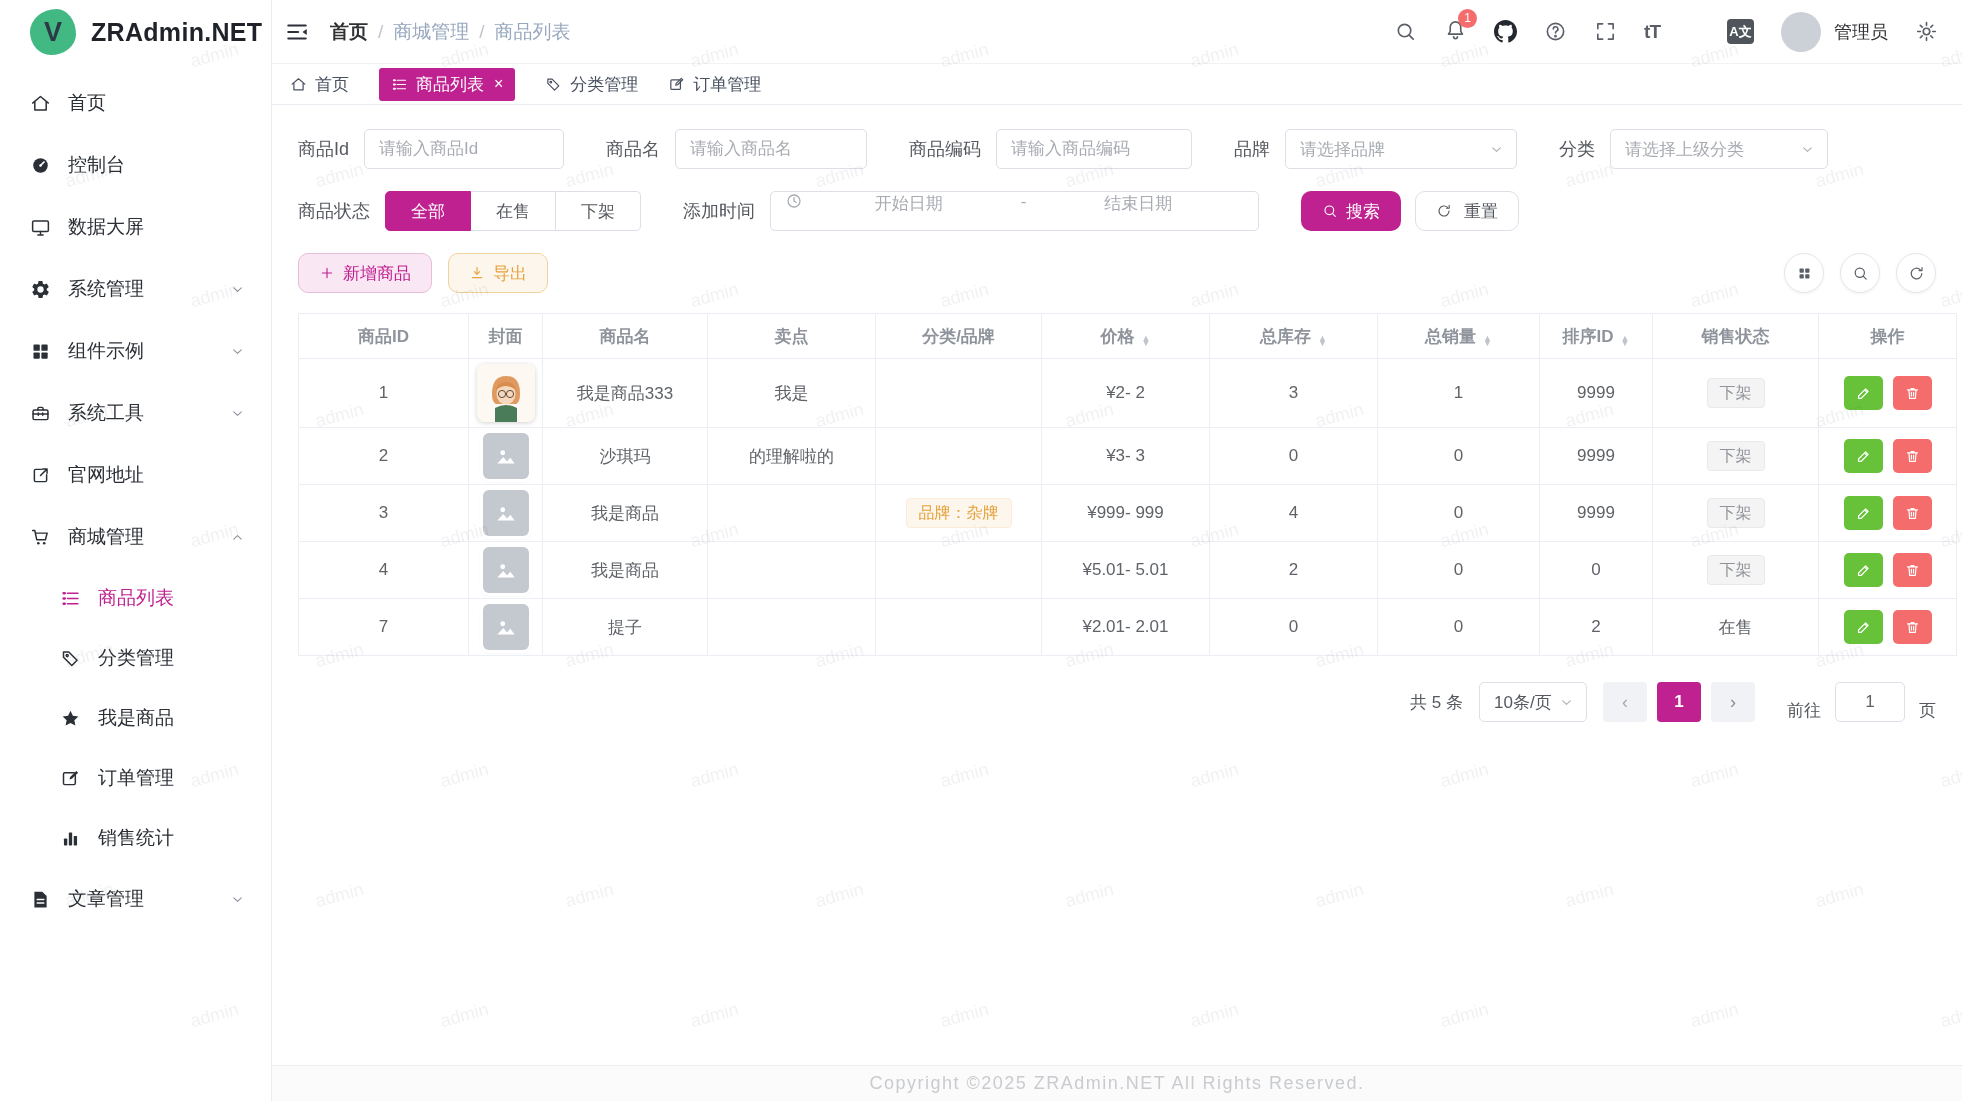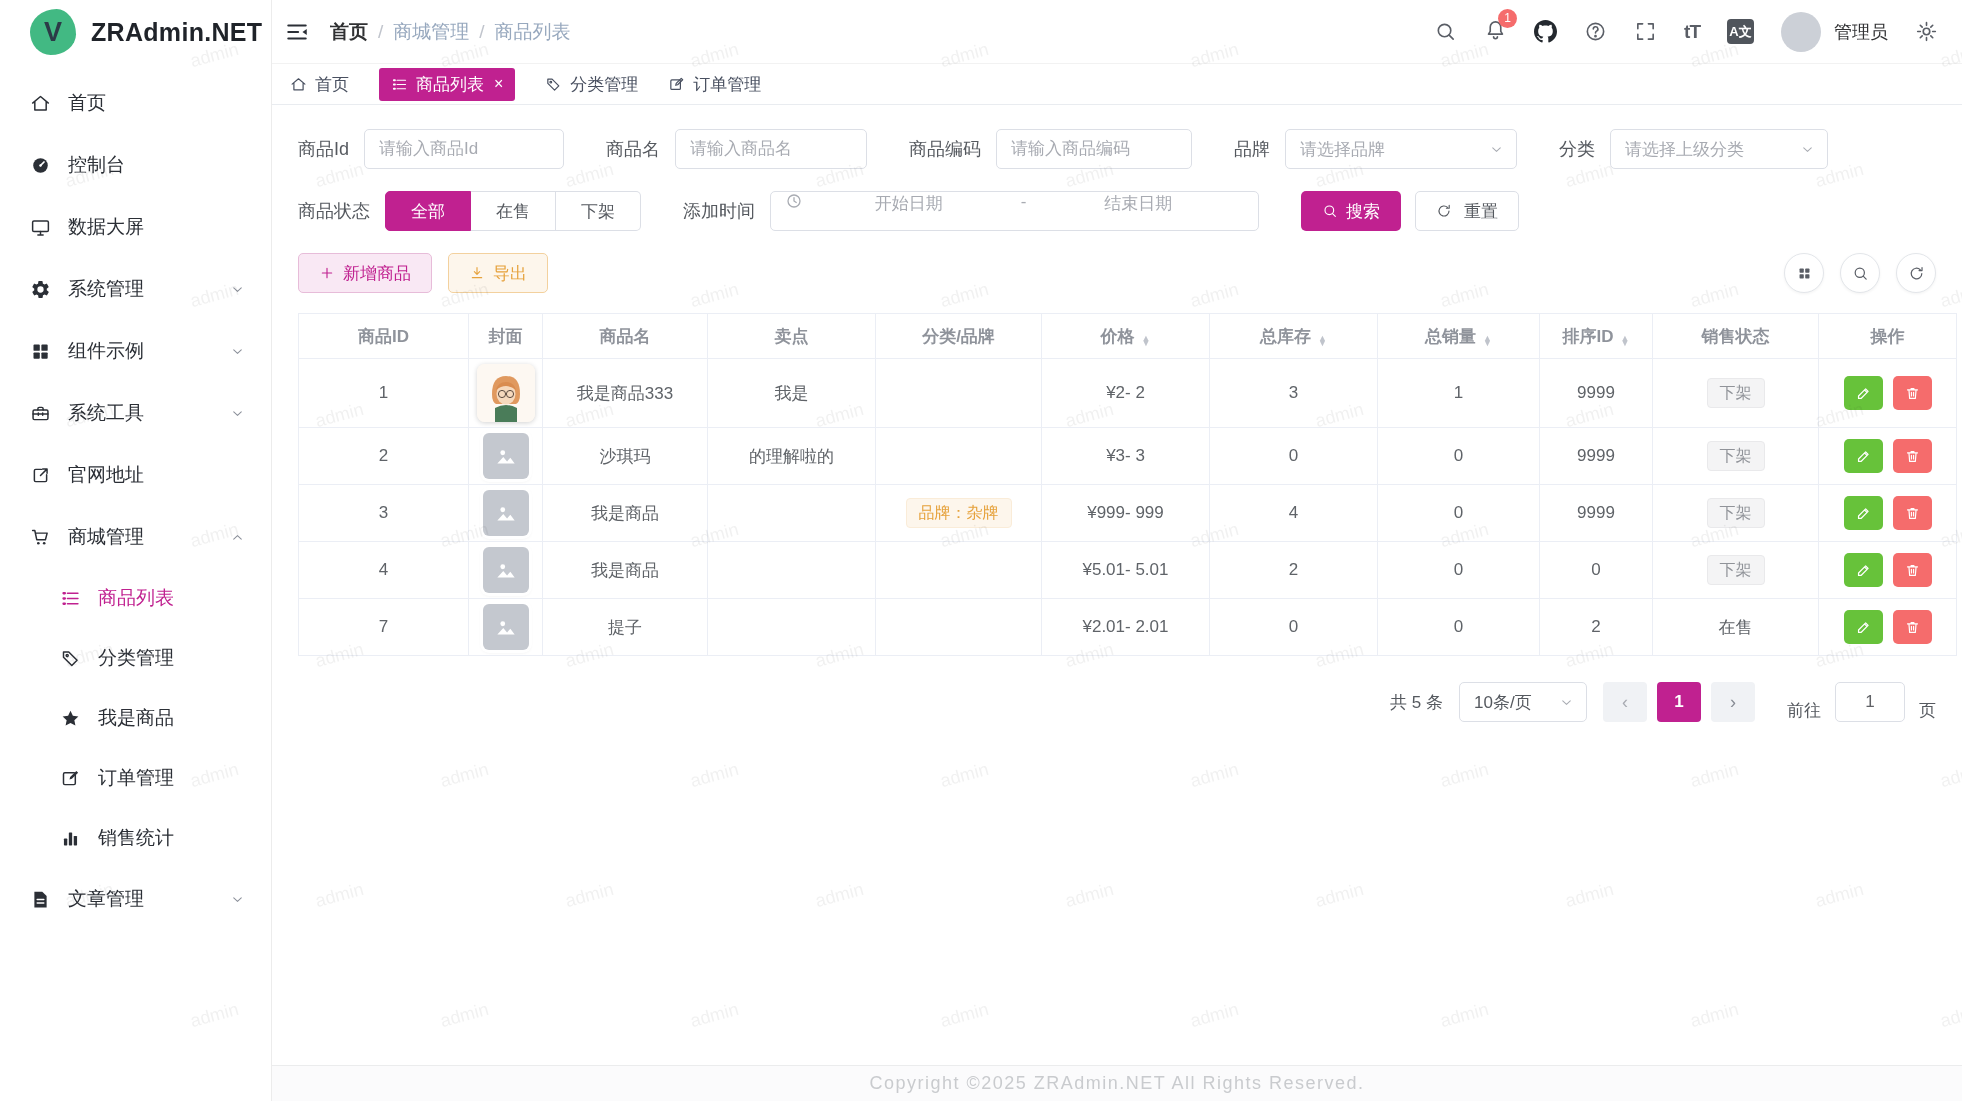--- a/index.html
+++ b/index.html
@@ -35,21 +35,21 @@
   .bc-first { font-weight:bold; color:#303133; }
   .bc-sep { color:#c0c4cc; }
   .bc-item { color:#97a8be; }
   .nav-right { display:flex; align-items:center; gap:27px; }
   .nav-icon { width:23px; height:23px; color:#5a5e66; cursor:pointer; position:relative; }
   .bell-wrap { position:relative; cursor:pointer; }
   .badge { position:absolute; top:-9px; right:-10px; min-width:19px; height:19px; background:#f56c6c; border-radius:10px; color:#fff;
     font-size:12px; display:flex; align-items:center; justify-content:center; padding:0 4px; }
   .font-ic { font-size:19px; font-weight:bold; color:#5a5e66; cursor:pointer; letter-spacing:-1px; }
   .lang-ic { background:#50555c; color:#fff; border-radius:4px; width:27px; height:25px; display:flex; align-items:center; justify-content:center;
-    font-size:13px; font-weight:bold; cursor:pointer; }
+    font-size:13px; font-weight:bold; cursor:pointer;margin-left:40px; }
   .avatar { width:40px; height:40px; border-radius:50%; background:#ccd0d7; cursor:pointer; }
   .user-name { font-size:18px; color:#303133; cursor:pointer; margin-left:-14px; }
 
   .tabsbar { height:41px; border-bottom:1px solid #e9ecf0; display:flex; align-items:center; gap:30px; padding:0 18px; }
   .tab { display:flex; align-items:center; gap:8px; font-size:17px; color:#495060; cursor:pointer; height:33px; }
   .tab .ic { width:17px; height:17px; }
   .tab.active { background:#c02190; color:#fff; padding:0 12px; border-radius:3px; }
   .tab .close { font-size:16px; margin-left:2px; }
 
   
@@ -65,21 +65,21 @@
   .sel .ic { width:15px; height:15px; color:#a8abb2; }
   .radio-group { display:flex; }
   .seg { height:40px; display:flex; align-items:center; padding:0 25px; border:1px solid #dcdfe6; border-left-width:0; font-size:17px; color:#55595f; cursor:pointer; background:#fff; }
   .seg:first-child { border-left-width:1px; border-radius:5px 0 0 5px; }
   .seg:last-child { border-radius:0 5px 5px 0; }
   .seg.on { background:#c02190; border-color:#c02190; color:#fff; }
   .daterange { width:489px; height:40px; border:1px solid #dcdfe6; border-radius:5px; display:flex; padding:0 14px; background:#fff; cursor:pointer; }
   .daterange .ic { width:18px; height:18px; color:#a8abb2; flex:none; }
   .dr-part { flex:1; text-align:center; color:#a8abb2; font-size:17px; }
   .dr-sep { color:#a8abb2; padding:0 6px; }
-  .btn { height:40px; border-radius:5px; display:inline-flex; align-items:center; gap:8px; padding:0 20px; font-size:17px; cursor:pointer; border:1px solid transparent; }
+  .btn { height:40px; border-radius:10px; display:inline-flex; align-items:center; gap:8px; padding:0 20px; font-size:17px; cursor:pointer; border:1px solid transparent; }
   .btn .ic { width:16px; height:16px; }
   .btn-primary { background:#c02190; color:#fff; }
   .btn-plain { background:#fff; border-color:#dcdfe6; color:#55595f;gap:12px; }
   .btn-pink { background:#f9e8f4; border-color:#e7bcd9; color:#c02190; }
   .btn-warn { background:#fdf6ec; border-color:#f3d19e; color:#e6a23c; }
   .toolbar { display:flex; align-items:center; margin-bottom:20px; }
   .toolbar .gap { width:16px; }
   .toolbar-right { margin-left:auto; display:flex; gap:16px; }
   .circ { width:40px; height:40px; border-radius:50%; border:1px solid #e3e6ea; box-shadow:0 1px 3px rgba(0,0,0,.05);
     display:flex; align-items:center; justify-content:center; color:#5a5e66; cursor:pointer; background:#fff; }
@@ -99,21 +99,21 @@
   .tag { display:inline-block; padding:6px 12px; border-radius:4px; font-size:16px; line-height:1; }
   .tag-info { background:#f4f4f5; border:1px solid #e9e9eb; color:#909399; }
   .tag-warn { background:#fdf6ec; border:1px solid #faecd8; color:#e6a23c; }
   .op-btn { width:39px; height:34px; border-radius:5px; border:none; display:inline-flex; align-items:center; justify-content:center; cursor:pointer; margin:0 5px; }
   .op-btn .ic { width:17px; height:17px; color:#fff; }
   .op-edit { background:#67c23a; }
   .op-del { background:#f56c6c; }
 
   
   .pagination { display:flex; align-items:center; justify-content:flex-end; gap:16px; margin-top:26px; color:#55595f; font-size:17px; }
-  .pg-sel { width:128px; }
+  .pg-sel { width:108px; }
   .pg-btn { width:44px; height:40px; border-radius:4px; background:#f0f2f5; display:flex; align-items:center; justify-content:center;
     font-size:18px; color:#a8abb2; cursor:pointer; }
   .pg-btn.next { color:#878c94; }
   .pg-cur { width:44px; height:40px; border-radius:4px; background:#c02190; color:#fff; font-weight:bold; display:flex; align-items:center; justify-content:center; cursor:pointer; }
   .pg-goto { width:70px; text-align:center; }
   .pg-group { display:flex; gap:10px; }
   .pg-after { display:flex; align-items:flex-end; gap:14px; margin-left:16px; }
 
   
   .footer { height:36px; border-top:1px solid #ebeced; background:#fbfbfc; display:flex; align-items:center; justify-content:center;

